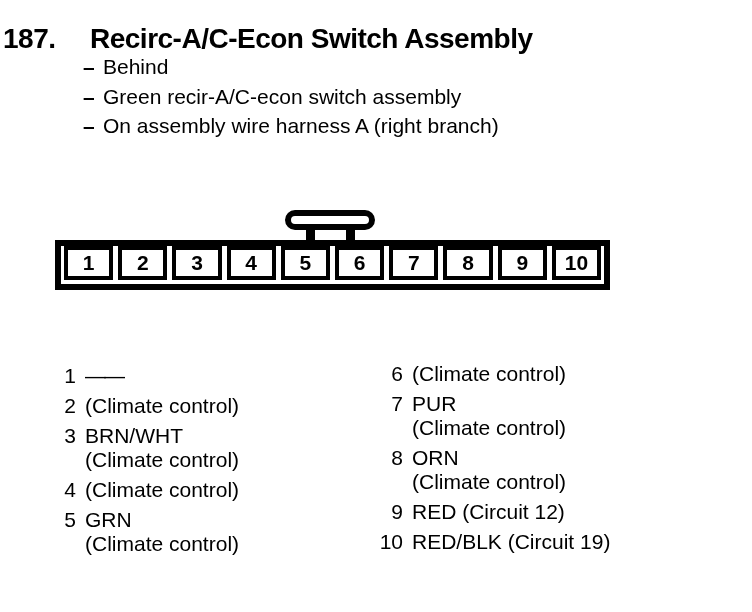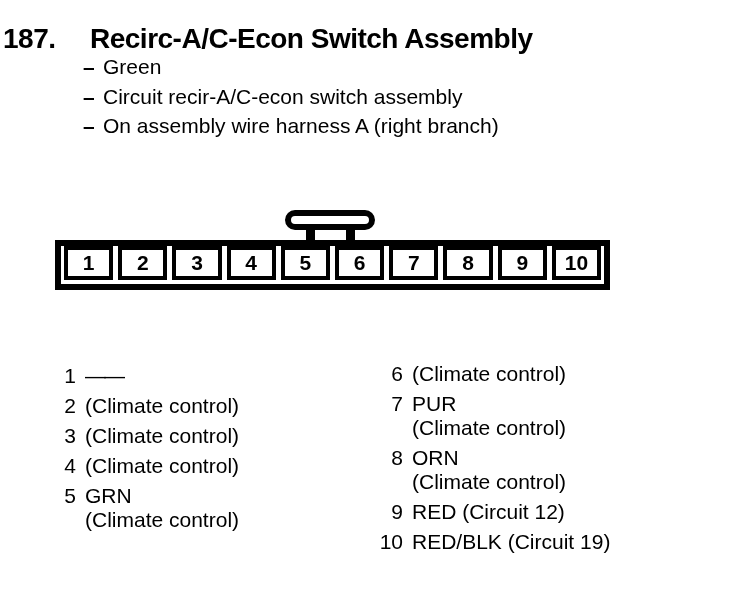--- a/index.html
+++ b/index.html
@@ -125,25 +125,25 @@
 
 <div id="page">
 
   <div class="title-row">
     <span class="title-num">187.</span><span>Recirc-A/C-Econ Switch Assembly</span>
   </div>
 
   <div class="notes">
     <div class="note-line">
       <span class="note-dash">–</span>
-      <span>Green</span>
+      <span>Behind</span>
     </div>
     <div class="note-line">
       <span class="note-dash">–</span>
-      <span>Circuit recir-A/C-econ switch assembly</span>
+      <span>Green recir-A/C-econ switch assembly</span>
     </div>
     <div class="note-line">
       <span class="note-dash">–</span>
       <span>On assembly wire harness A (right branch)</span>
     </div>
   </div>
 
   <div class="lock-tab-bar"></div>
   <div class="lock-tab-leg leg-left"></div>
   <div class="lock-tab-leg leg-right"></div>
@@ -171,20 +171,21 @@
     </div>
     <div class="pin-entry">
       <span class="pin-num">2</span>
       <span class="pin-text">
         <div>(Climate control)</div>
       </span>
     </div>
     <div class="pin-entry">
       <span class="pin-num">3</span>
       <span class="pin-text">
+        <div>BRN/WHT</div>
         <div>(Climate control)</div>
       </span>
     </div>
     <div class="pin-entry">
       <span class="pin-num">4</span>
       <span class="pin-text">
         <div>(Climate control)</div>
       </span>
     </div>
     <div class="pin-entry">

